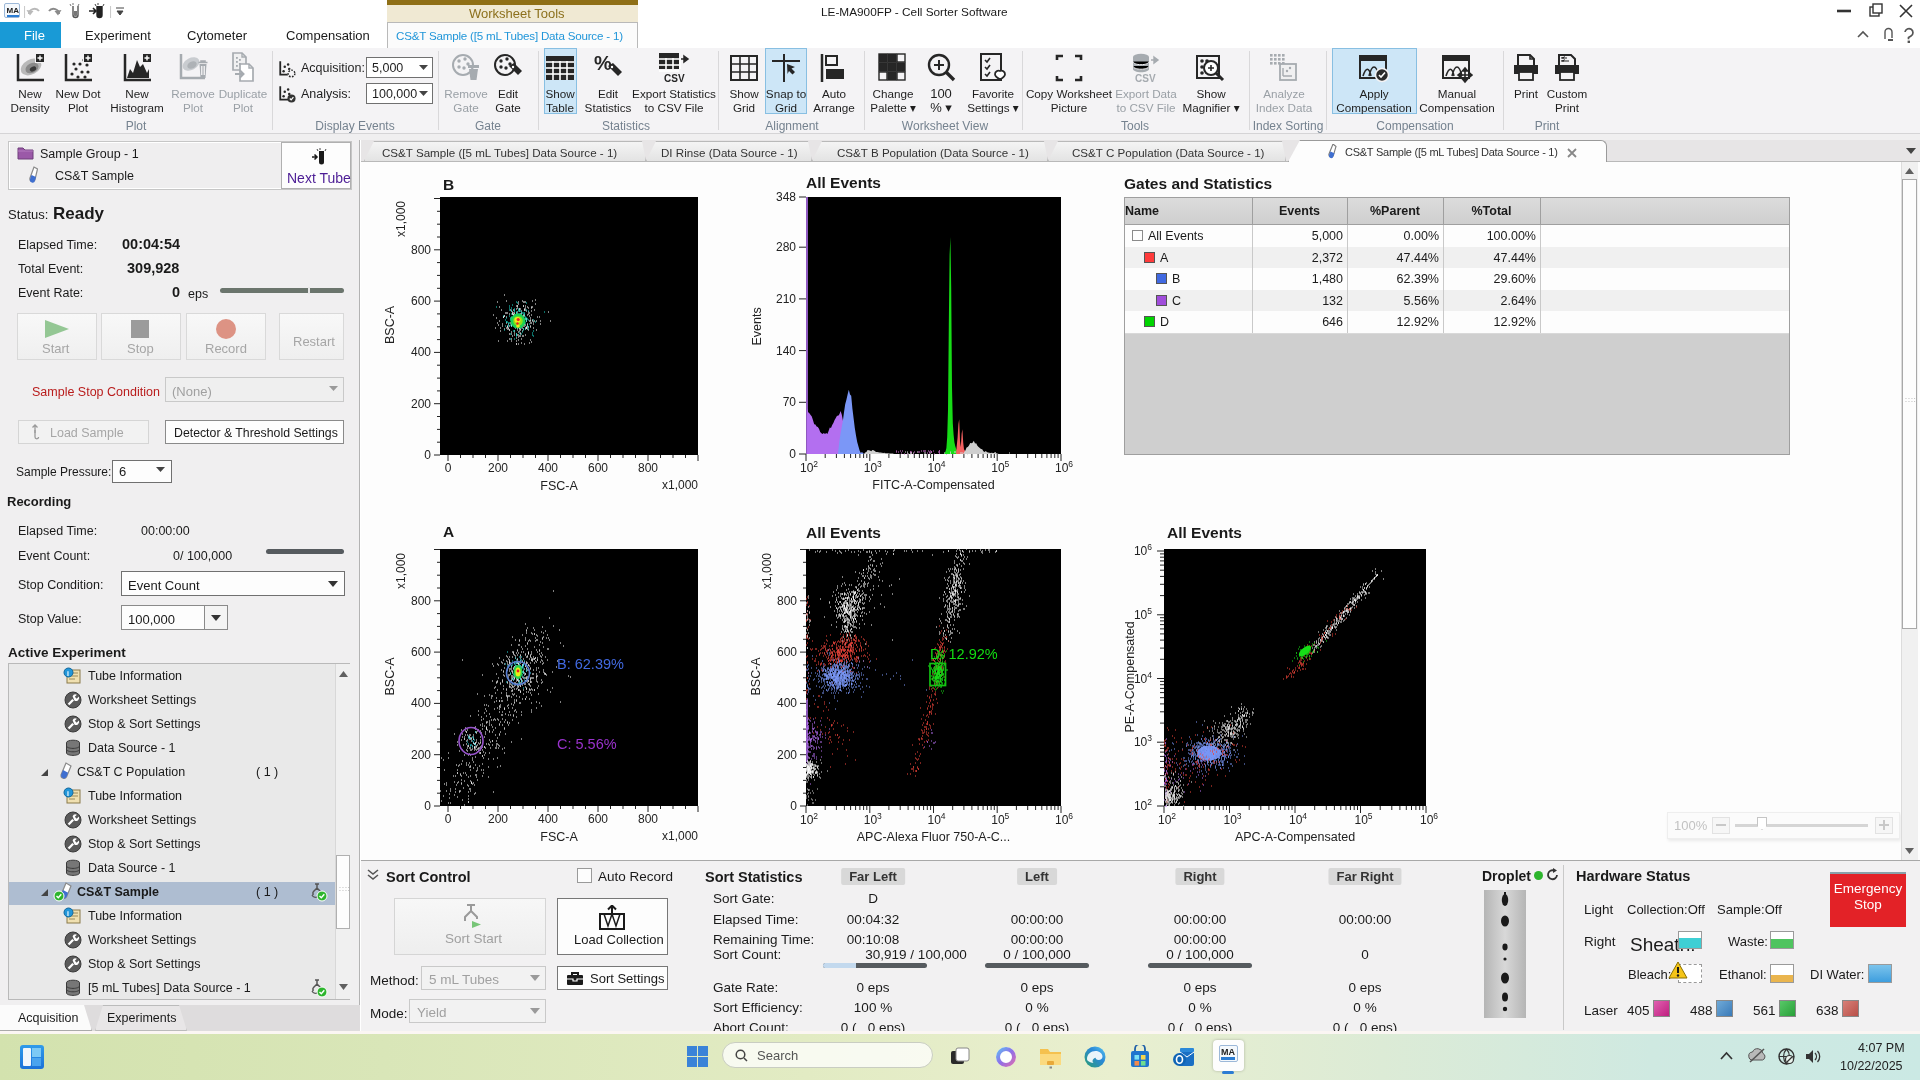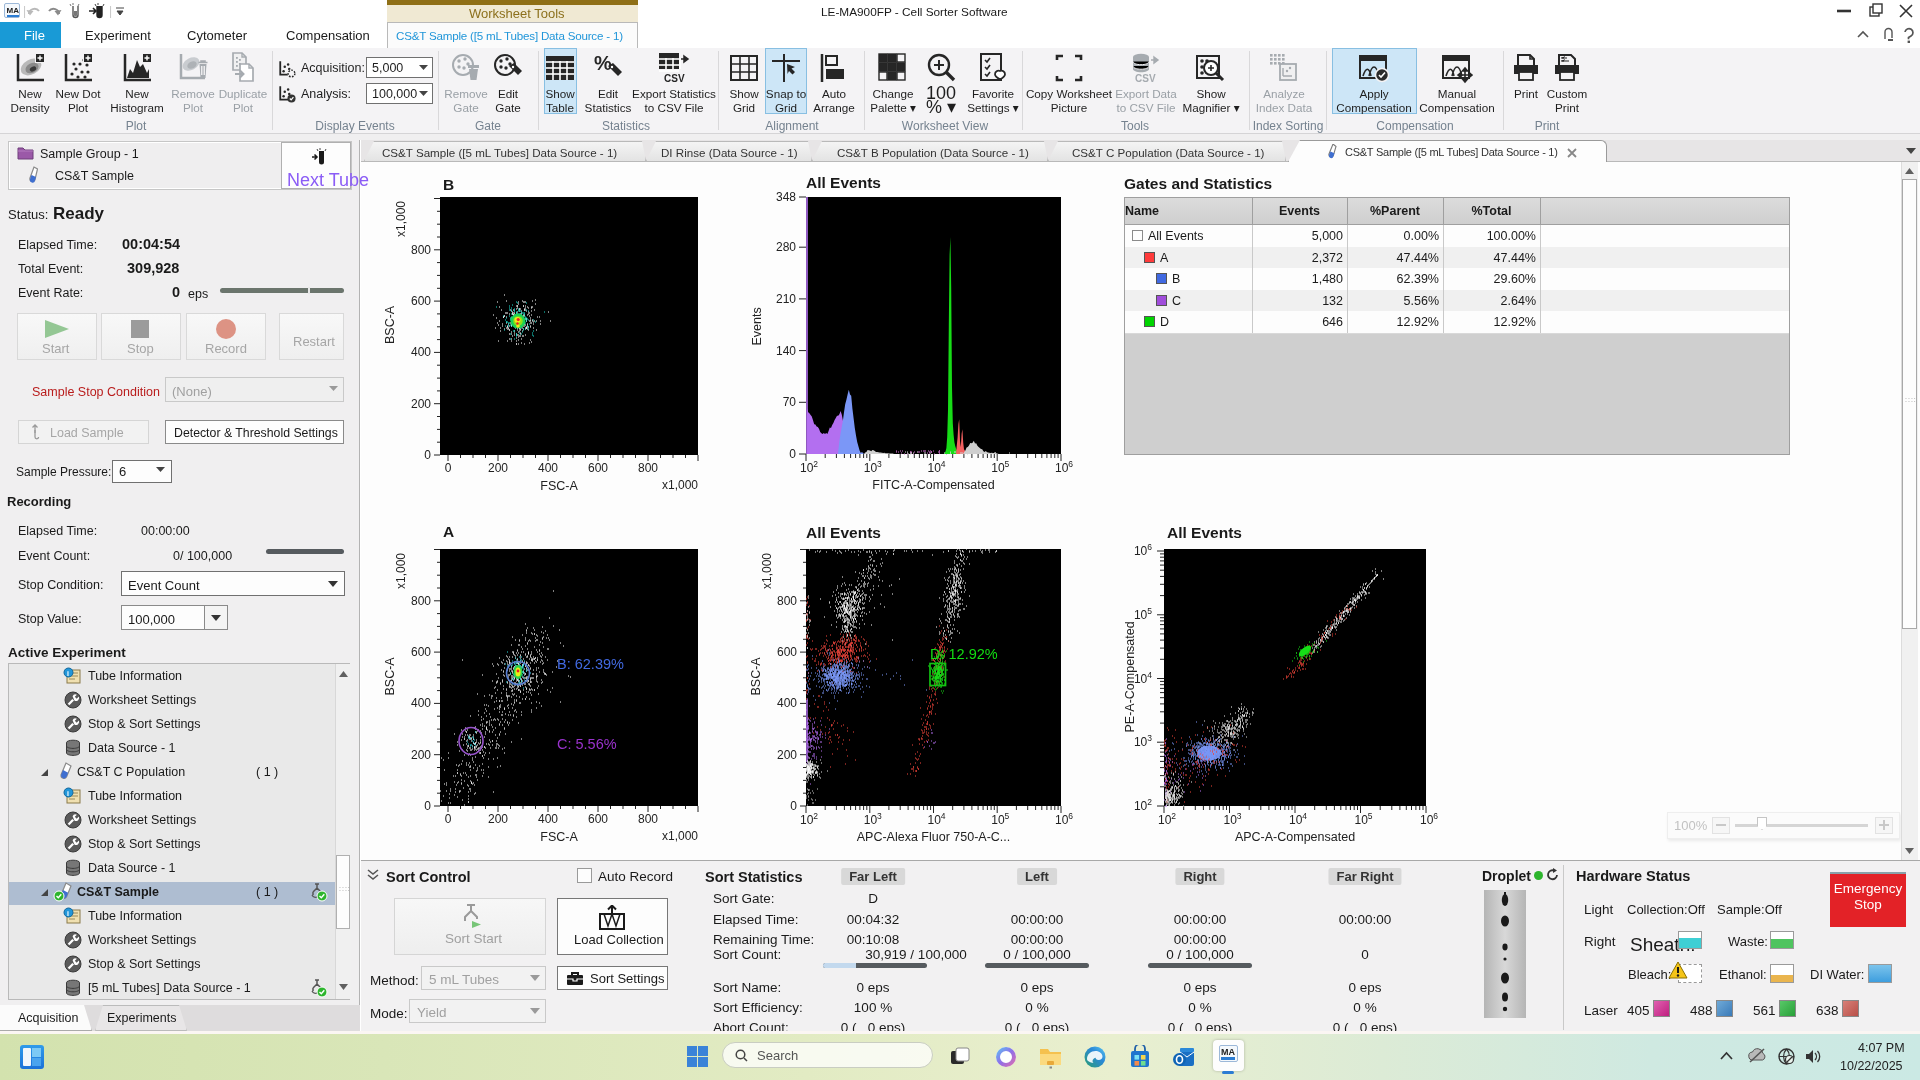--- a/index.html
+++ b/index.html
@@ -275,21 +275,21 @@
   </svg>
 <div class="txt" style="left:893px;top:87px;font-size:11.7px;line-height:13.5px;color:#1e1e1e;text-align:center;transform:translateX(-50%)">
     <div>Change</div>
     <div>Palette ▾</div>
   </div>
 <svg class="abs" style="left:925px;top:52px" width="32" height="32" viewBox="0 0 32 32">
     <circle cx="14" cy="13" r="10" fill="none" stroke="#262626" stroke-width="2.4"></circle>
     <path d="M9 13h10M14 8v10" stroke="#262626" stroke-width="2"></path>
     <path d="M21 20l8 8" stroke="#262626" stroke-width="3.4"></path>
   </svg>
-<div class="txt" style="left:941px;top:87px;font-size:18px;line-height:13.5px;color:#1e1e1e;text-align:center;transform:translateX(-50%)">
+<div class="txt" style="left:941px;top:87px;font-size:13px;line-height:13.5px;color:#1e1e1e;text-align:center;transform:translateX(-50%)">
     <div>100</div>
     <div>% ▾</div>
   </div>
 <svg class="abs" style="left:977px;top:52px" width="32" height="32" viewBox="0 0 32 32">
     <rect x="4" y="2" width="20" height="26" fill="none" stroke="#262626" stroke-width="2"></rect>
     <path d="M8 8l2 2 3-4M8 15l2 2 3-4M8 22l2 2 3-4" stroke="#262626" stroke-width="1.6" fill="none"></path>
     <path d="M20 20a3.5 3.5 0 0 1 5 3.2c0 2.6-5 5-5 5s-5-2.4-5-5a3.5 3.5 0 0 1 5-3.2z" fill="#fff" stroke="#262626" stroke-width="1.8" transform="translate(3,-1)"></path>
   </svg>
 <div class="txt" style="left:993px;top:87px;font-size:11.7px;line-height:13.5px;color:#1e1e1e;text-align:center;transform:translateX(-50%)">
     <div>Favorite</div>
@@ -415,21 +415,21 @@
     <path d="M8 1L4 12a2.5 2.8 0 0 0 5 1.5L11.5 3z" fill="#fff" stroke="#8a8a8a" stroke-width="1.2"></path>
     <path d="M5.5 9l-1.5 4a2.5 2.8 0 0 0 5 1.5l1-3.5z" fill="#3f6fd0"></path>
   </svg>
 <div class="txt" style="left:55px;top:169px;font-size:12.5px;color:#1a1a1a;">CS&amp;T Sample</div>
 <div class="abs" style="left:281px;top:142px;width:70px;height:47px;background:#fdfdfd;border:1px solid #b0b0b0"></div>
 <svg class="abs" style="left:305px;top:148px" width="22" height="20" viewBox="0 0 22 20">
     <path d="M14 3v11a2.5 2.5 0 0 0 5 0V3" fill="#1a1a1a"></path>
     <path d="M7 9h5M9.5 6.5L12 9l-2.5 2.5" stroke="#1a1a1a" stroke-width="1.5" fill="none"></path>
     <path d="M12 1l1 2M15 0v2M21 1l-1 2" stroke="#444"></path>
   </svg>
-<div class="txt" style="left:287px;top:170px;font-size:18px;color:#8b5cf6;">Next Tube</div>
+<div class="txt" style="left:287px;top:170px;font-size:14px;color:#4c1d95;">Next Tube</div>
 <div class="txt" style="left:8px;top:207px;font-size:13px;color:#1a1a1a;">Status:</div>
 <div class="txt" style="left:53px;top:204px;font-size:17px;color:#1a1a1a;font-weight:bold;">Ready</div>
 <div class="txt" style="left:18px;top:238px;font-size:12.5px;color:#1a1a1a;">Elapsed Time:</div>
 <div class="txt" style="left:122px;top:236px;font-size:14.5px;color:#1a1a1a;font-weight:bold;">00:04:54</div>
 <div class="txt" style="left:18px;top:262px;font-size:12.5px;color:#1a1a1a;">Total Event:</div>
 <div class="txt" style="left:127px;top:260px;font-size:14.5px;color:#1a1a1a;font-weight:bold;">309,928</div>
 <div class="txt" style="left:18px;top:286px;font-size:12.5px;color:#1a1a1a;">Event Rate:</div>
 <div class="txt" style="left:172px;top:284px;font-size:14.5px;color:#1a1a1a;font-weight:bold;">0</div>
 <div class="txt" style="left:188px;top:287px;font-size:12.5px;color:#1a1a1a;">eps</div>
 <div class="abs" style="left:220px;top:288px;width:124px;height:5px;background:#6b756d;border-radius:3px"></div>
@@ -943,21 +943,21 @@
 <div class="txt" style="left:1365px;top:912px;font-size:13.5px;color:#1a1a1a;transform:translateX(-50%)">00:00:00</div>
 <div class="txt" style="left:713px;top:932px;font-size:13.5px;color:#1a1a1a;">Remaining Time:</div>
 <div class="txt" style="left:873px;top:932px;font-size:13.5px;color:#1a1a1a;transform:translateX(-50%)">00:10:08</div>
 <div class="txt" style="left:1037px;top:932px;font-size:13.5px;color:#1a1a1a;transform:translateX(-50%)">00:00:00</div>
 <div class="txt" style="left:1200px;top:932px;font-size:13.5px;color:#1a1a1a;transform:translateX(-50%)">00:00:00</div>
 <div class="txt" style="left:713px;top:947px;font-size:13.5px;color:#1a1a1a;">Sort Count:</div>
 <div class="txt" style="left:916px;top:947px;font-size:13.5px;color:#1a1a1a;transform:translateX(-50%)">30,919 / 100,000</div>
 <div class="txt" style="left:1037px;top:947px;font-size:13.5px;color:#1a1a1a;transform:translateX(-50%)">0 / 100,000</div>
 <div class="txt" style="left:1200px;top:947px;font-size:13.5px;color:#1a1a1a;transform:translateX(-50%)">0 / 100,000</div>
 <div class="txt" style="left:1365px;top:947px;font-size:13.5px;color:#1a1a1a;transform:translateX(-50%)">0</div>
-<div class="txt" style="left:713px;top:980px;font-size:13.5px;color:#1a1a1a;">Sort Name:</div>
+<div class="txt" style="left:713px;top:980px;font-size:13.5px;color:#1a1a1a;">Gate Rate:</div>
 <div class="txt" style="left:873px;top:980px;font-size:13.5px;color:#1a1a1a;transform:translateX(-50%)">0 eps</div>
 <div class="txt" style="left:1037px;top:980px;font-size:13.5px;color:#1a1a1a;transform:translateX(-50%)">0 eps</div>
 <div class="txt" style="left:1200px;top:980px;font-size:13.5px;color:#1a1a1a;transform:translateX(-50%)">0 eps</div>
 <div class="txt" style="left:1365px;top:980px;font-size:13.5px;color:#1a1a1a;transform:translateX(-50%)">0 eps</div>
 <div class="txt" style="left:713px;top:1000px;font-size:13.5px;color:#1a1a1a;">Sort Efficiency:</div>
 <div class="txt" style="left:873px;top:1000px;font-size:13.5px;color:#1a1a1a;transform:translateX(-50%)">100 %</div>
 <div class="txt" style="left:1037px;top:1000px;font-size:13.5px;color:#1a1a1a;transform:translateX(-50%)">0 %</div>
 <div class="txt" style="left:1200px;top:1000px;font-size:13.5px;color:#1a1a1a;transform:translateX(-50%)">0 %</div>
 <div class="txt" style="left:1365px;top:1000px;font-size:13.5px;color:#1a1a1a;transform:translateX(-50%)">0 %</div>
 <div class="txt" style="left:713px;top:1020px;font-size:13.5px;color:#1a1a1a;">Abort Count:</div>

